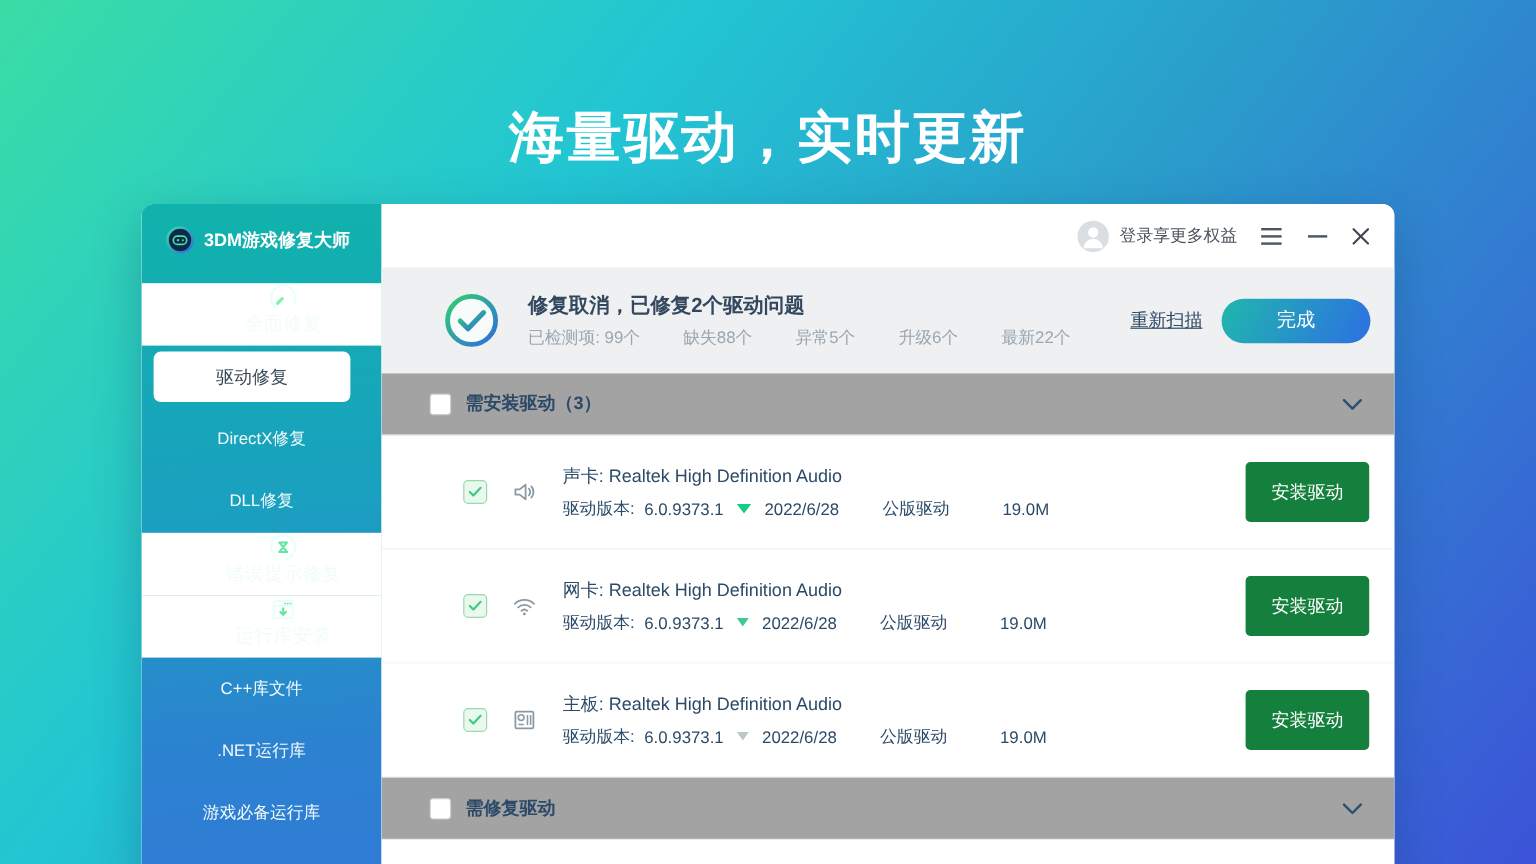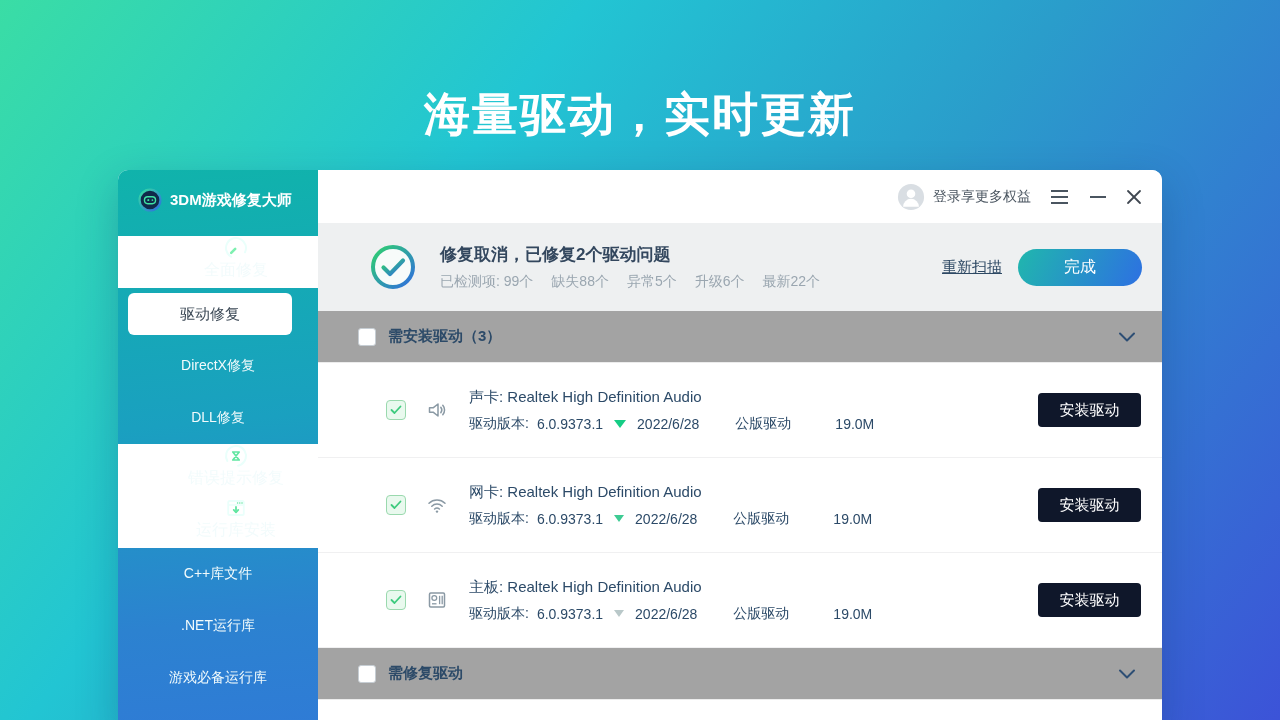--- a/index.html
+++ b/index.html
@@ -39,21 +39,21 @@
   .hamburger { margin-left:20px; display:flex; flex-direction:column; gap:4px; cursor:pointer; }
   .hamburger i { display:block; width:17px; height:2px; background:#4a5560; }
   .min-btn { margin-left:22px; width:16px; height:2px; background:#4a5560; cursor:pointer; }
   .close-btn { margin-left:20px; cursor:pointer; line-height:0; }
 
   .status { flex:0 0 88px; height:88px; background:#eef0f1; display:flex; align-items:center;
     padding:0 20px 0 52px; }
   .check-icon { width:46px; height:46px; flex:0 0 46px; }
   .status-text { margin-left:24px; flex:1; min-width:0; }
   .status-title { font-size:17px; font-weight:700; color:#33475e; }
-  .status-stats { margin-top:7px; font-size:14px; color:#9aa6b0; display:flex; gap:18px; }
+  .status-stats { margin-top:7px; font-size:14px; color:#9aa6b0; display:flex; gap:36px; }
   .rescan { font-size:15px; color:#2e4964; text-decoration:underline; margin-right:16px;
     cursor:pointer; white-space:nowrap; }
   .done-btn { width:124px; height:37px; border:none; border-radius:19px; color:#fff;
     font-size:16px; cursor:pointer; font-family:inherit;
     background:linear-gradient(115deg,#20b7ad 0%,#2d70e2 100%); }
 
   .content { flex:1; overflow:hidden; }
   .section-header { height:52px; display:flex; align-items:center;
     padding:0 26px 0 40px; border-bottom:1px solid #ececec; background:#a3a3a3; }
   .cb { width:18px; height:18px; border:1px solid #c6cdd3; border-radius:3px; background:#fff;
@@ -72,21 +72,21 @@
   .driver-meta { margin-top:8px; font-size:14px; color:#2c4a68; display:flex; align-items:center;text-align:center; }
   .driver-meta .ver { margin-left:8px; }
   .tri { width:0; height:0; border-left:6px solid transparent; border-right:6px solid transparent;
     border-top:8px solid #15cd85; margin:0 11px; }
   .tri.b { border-left-width:5px; border-right-width:5px; border-top-width:7px;
     border-top-color:#3ecb93; }
   .tri.c { border-left-width:5px; border-right-width:5px; border-top-width:7px;
     border-top-color:#b9c8c9; }
   .edition { margin-left:36px; }
   .size { margin-left:44px; }
-  .install-btn { width:103px; height:34px; background:#0f172a; border:none; border-radius:4px;
+  .install-btn { width:103px; height:50px; background:#15803d; border:none; border-radius:4px;
     color:#fff; font-size:15px; cursor:pointer; font-family:Liberation Serif, serif; flex:0 0 103px; }
 
   .bottom-strip { height:20px; background:#fff; }
 </style>
 </head>
 <body>
 
 <div class="stage">
 
   <div class="hero">海量驱动，实时更新</div>

